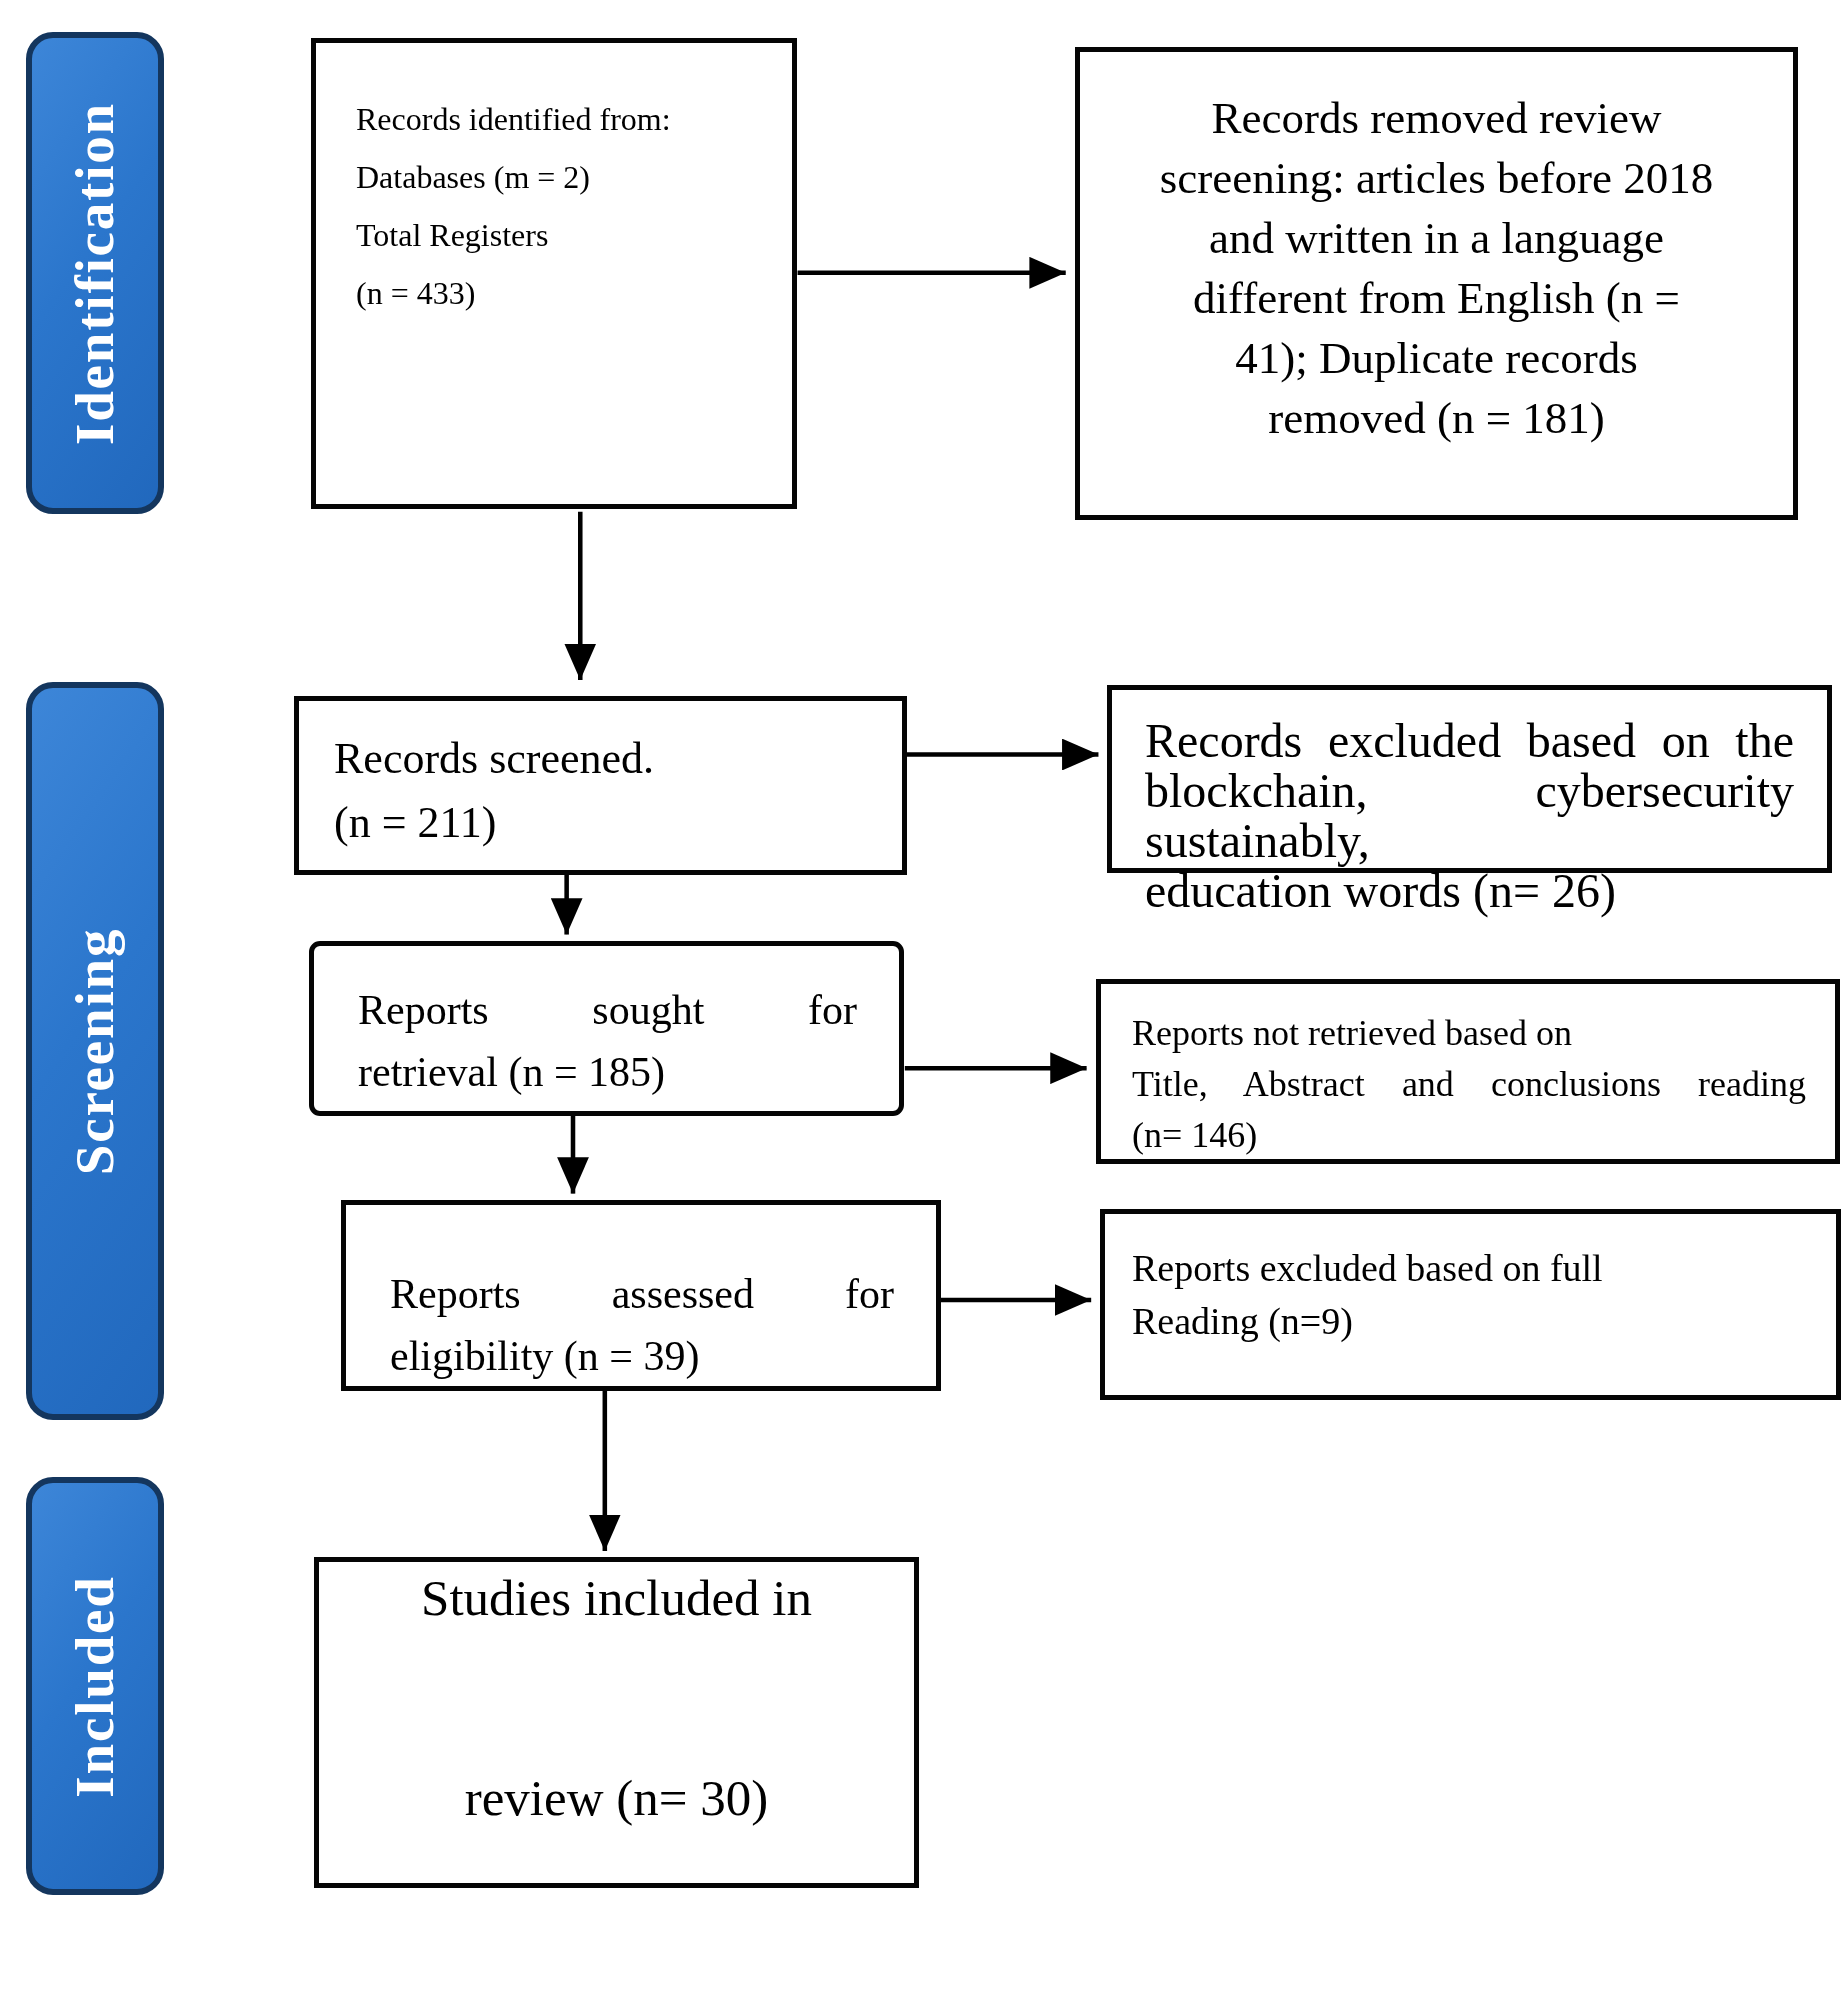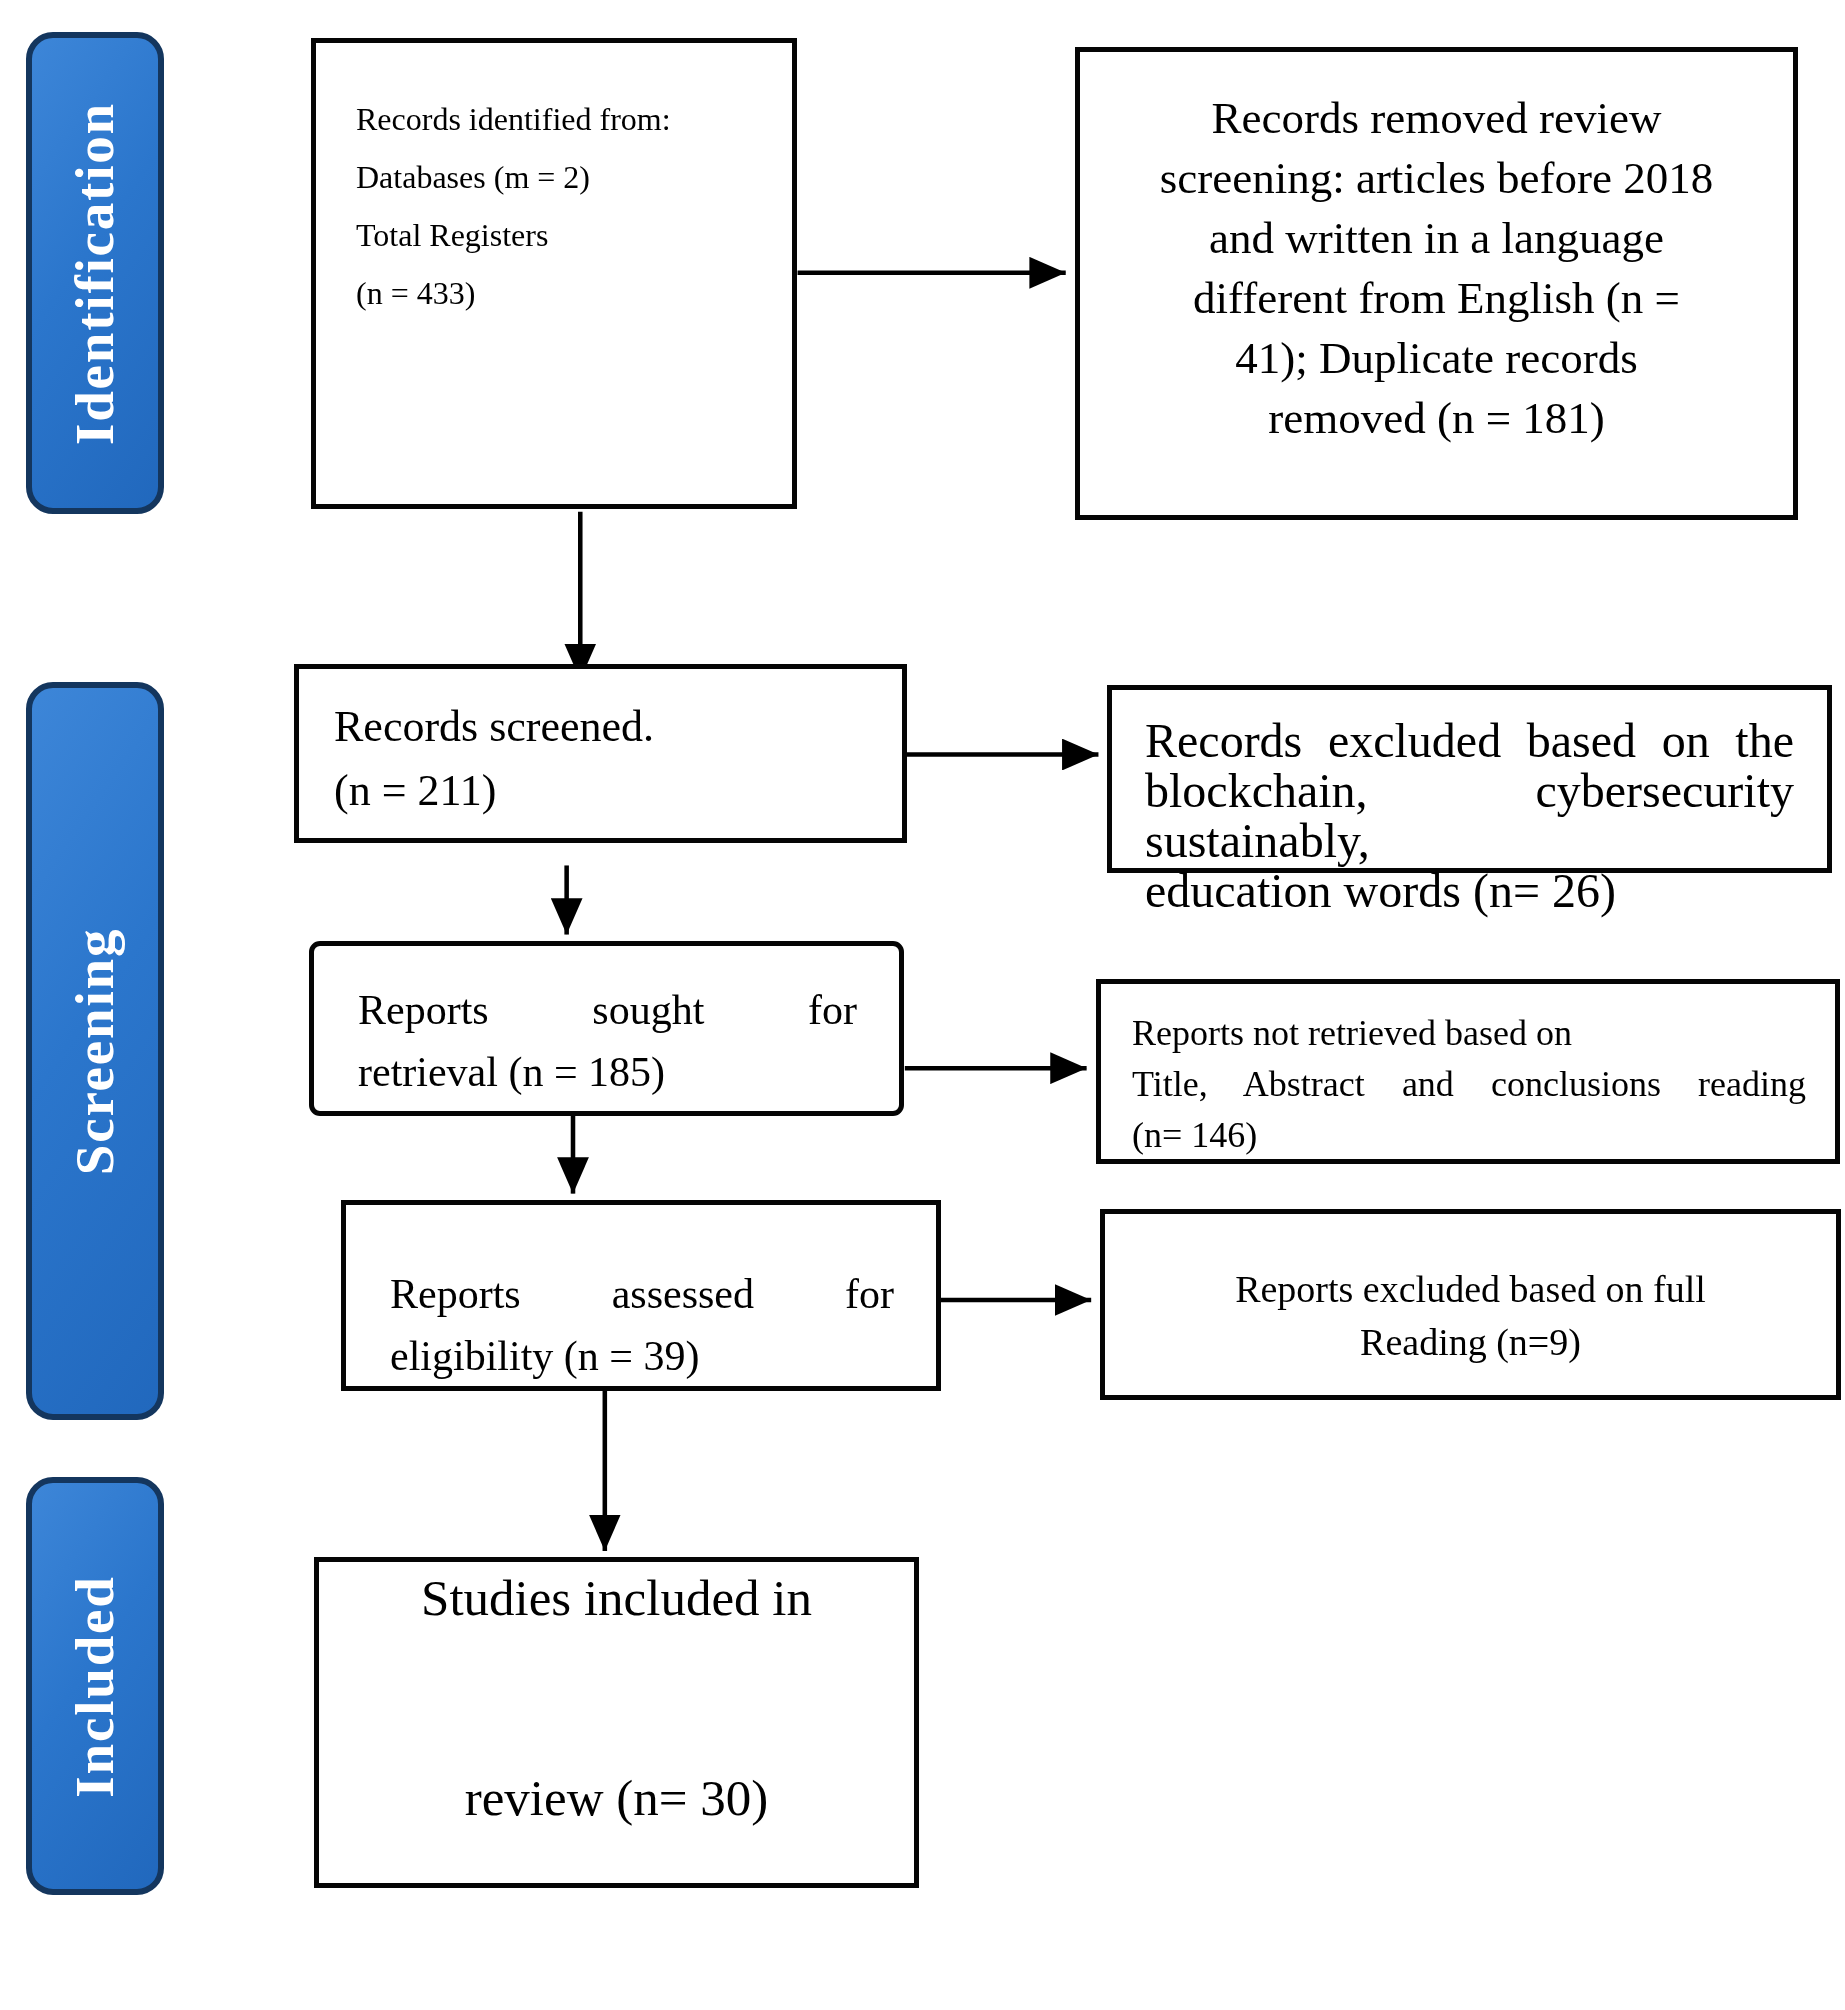--- a/index.html
+++ b/index.html
@@ -31,26 +31,26 @@
   }
   #stage-identification { top:32px;  height:482px; }
   #stage-screening     { top:682px; height:738px; }
   #stage-included      { top:1477px;height:418px; }
 
   
   .fbox { position:absolute; background:#ffffff; border:5.5px solid #050505; }
 
   .box-a  { left:311px;  top:38px;   width:486px; height:471px; padding:47px 12.7px 0 40px; font-size:32px; line-height:58px; }
   .box-a2 { left:1075px; top:47px;   width:723px; height:473px; padding:36px 16.4px 0 16.4px; font-size:45px; line-height:60px; text-align:center; }
-  .box-b  { left:294px;  top:664px;  width:613px; height:179px; padding:25.5px 27px 0 35px; font-size:44px; line-height:64px; }
+  .box-b  { left:294px;  top:696px;  width:613px; height:179px; padding:25.5px 27px 0 35px; font-size:44px; line-height:64px; }
   .box-b2 { left:1107px; top:685px;  width:725px; height:188px; padding:25.5px 33px 0 33px; font-size:48px; line-height:50px; }
   .box-c  { left:309px;  top:941px; width:595px; height:175px; padding:33px 42px 0 44px; font-size:42px; line-height:62px;border-radius:11px; }
   .box-c2 { left:1096px; top:979px; width:744px; height:185px; padding:23.6px 29px 0 31px; font-size:36px; line-height:51px; }
   .box-d  { left:309px;  top:1200px; width:600px; height:191px; padding:58px 42px 0 44px; font-size:42px; line-height:62px;margin-left:32px; }
-  .box-d2 { left:1100px; top:1209px; width:741px; height:191px; padding:49px 27px 0 27px; font-size:38px; line-height:53px; text-align:center; }
+  .box-d2 { left:1100px; top:1209px; width:741px; height:191px; padding:28px 27px 0 27px; font-size:38px; line-height:53px; text-align:left; }
   .box-e  { left:314px;  top:1557px; width:605px; height:331px; font-size:51px; line-height:73px; text-align:center;
             display:flex; flex-direction:column; justify-content:space-between; padding-bottom:48px; }
 
   
   .jl { text-align:justify; text-align-last:justify; }
 
   svg.arrows { position:absolute; left:0; top:0; }
 </style>
 </head>
 <body>

